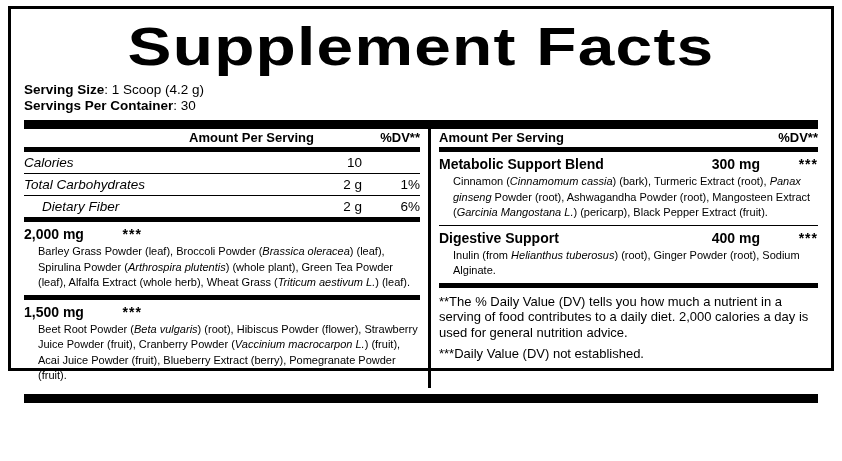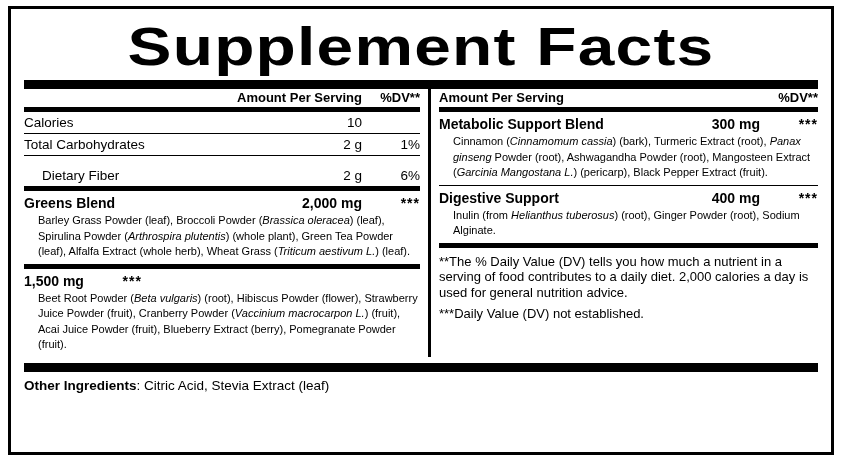--- a/index.html
+++ b/index.html
@@ -17,21 +17,21 @@
     height: 461px;
     box-sizing: border-box;
     background: #ffffff;
     overflow: hidden;
   }
   .frame {
     position: absolute;
     left: 8px;
     top: 6px;
     width: 826px;
-    height: 449px;
+    height: 365px;
     box-sizing: border-box;
     border: 3px solid #000;
     background: #fff;
   }
   .inner {
     position: absolute;
     left: 5px;
     top: 5px;
     right: 5px;
     bottom: 5px;
@@ -91,36 +91,37 @@
     box-sizing: border-box;
     padding-left: 8px;
   }
 
   .hdr-row {
     display: flex;
     align-items: flex-end;
     font-size: 13px;
     font-weight: bold;
     padding: 1px 0 2px 0;
+    gap: 48px;
   }
   .hdr-row .spacer { flex: 1; }
   .hdr-row .aps { text-align: right; }
   .hdr-row .dv { width: 58px; text-align: right; }
 
   .row {
     display: flex;
     align-items: baseline;
     font-size: 13.5px;
     line-height: 17px;
     padding: 2px 0 2px 0;
   }
-  .row .nm { flex: 1; }
+  .row .nm { flex: 1; font-style: italic; }
   .row .amt { text-align: left; white-space: nowrap; }
   .row .dv { width: 58px; text-align: right; white-space: nowrap; }
-  .indent { padding-left: 18px; margin-top: 9px; }
+  .indent { padding-left: 18px; }
 
   .desc {
     font-size: 11px;
     line-height: 15.5px;
     padding: 0 0 4px 14px;
     text-indent: 0;
   }
   .desc i { font-style: italic; }
 
   .blend-head {
@@ -150,20 +151,24 @@
 </style>
 </head>
 <body>
 
 <div class="panel">
   <div class="frame">
     <div class="inner">
 
       <div class="title">Supplement Facts</div>
 
+      <div class="serving-block">
+        <div><b>Serving Size</b><span>: 1 Scoop (4.2 g)</span></div>
+        <div><b>Servings Per Container</b><span>: 30</span></div>
+      </div>
 
       <div class="rule-thick"></div>
 
       <div class="columns">
 
         <div class="col-left">
           <div class="hdr-row">
             <span class="spacer"></span>
             <span class="aps">Amount Per Serving</span>
             <span class="dv">%DV**</span>
@@ -185,21 +190,20 @@
           <div class="rule-thin"></div>
 
           <div class="row">
             <span class="nm indent">Dietary Fiber</span>
             <span class="amt">2 g</span>
             <span class="dv">6%</span>
           </div>
           <div class="rule-med"></div>
 
           <div class="blend-head">
-            <span class="nm">Greens Blend</span>
             <span class="amt">2,000 mg</span>
             <span class="dv stars">***</span>
           </div>
           <div class="desc">Barley Grass Powder (leaf), Broccoli Powder (<i>Brassica oleracea</i>) (leaf), Spirulina Powder (<i>Arthrospira plutentis</i>) (whole plant), Green Tea Powder (leaf), Alfalfa Extract (whole herb), Wheat Grass (<i>Triticum aestivum L.</i>) (leaf).</div>
           <div class="rule-med"></div>
 
           <div class="blend-head">
             <span class="amt">1,500 mg</span>
             <span class="dv stars">***</span>
           </div>
@@ -232,19 +236,16 @@
           <div class="desc">Inulin (from <i>Helianthus tuberosus</i>) (root), Ginger Powder (root), Sodium Alginate.</div>
           <div class="rule-med"></div>
 
           <div class="footnote">**The % Daily Value (DV) tells you how much a nutrient in a serving of food contributes to a daily diet. 2,000 calories a day is used for general nutrition advice.</div>
           <div class="footnote">***Daily Value (DV) not established.</div>
         </div>
       </div>
 
       <div class="rule-thick" style="margin-top:6px;"></div>
 
-      <div class="other">
-        <b>Other Ingredients</b><span>: Citric Acid, Stevia Extract (leaf)</span>
-      </div>
 
     </div>
   </div>
 </div>
 
 </body></html>

